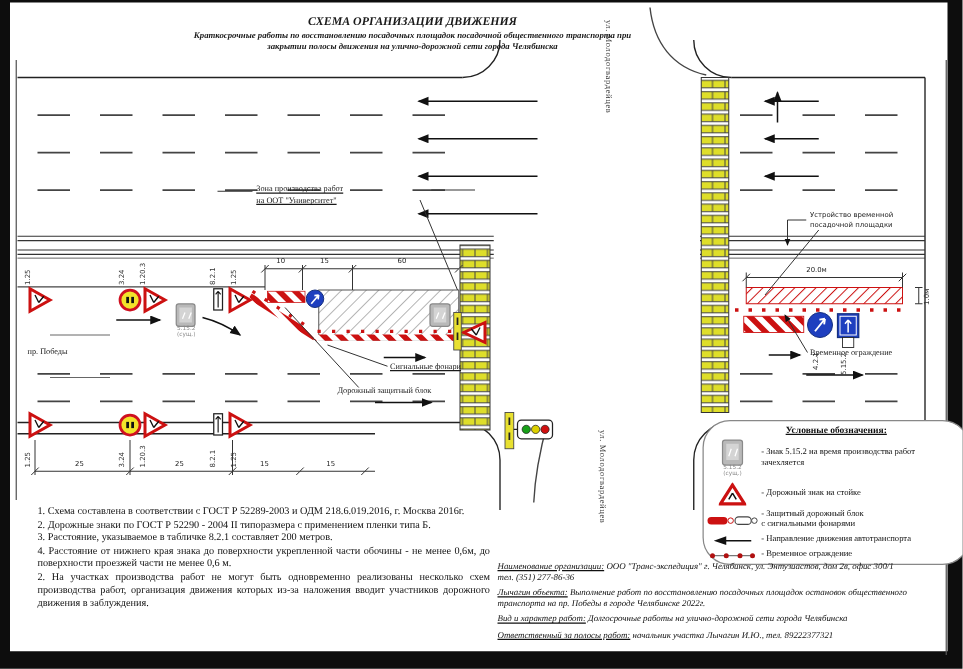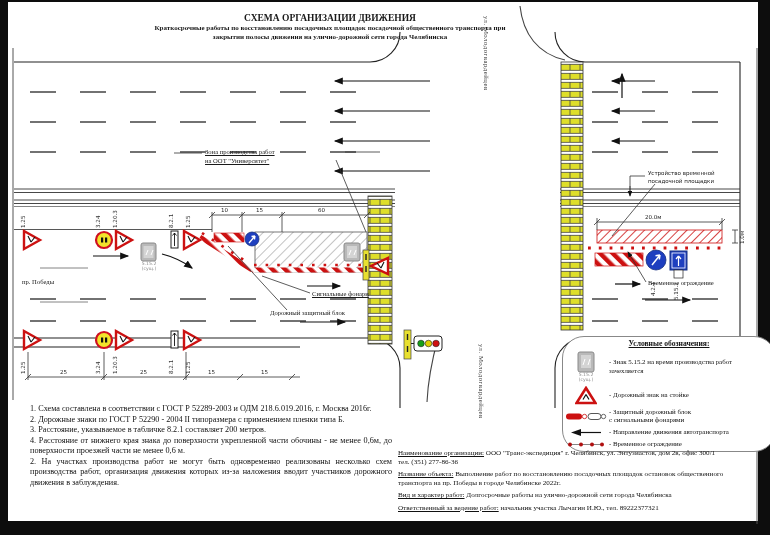--- a/index.html
+++ b/index.html
@@ -1,31 +1,31 @@
 <!DOCTYPE html>
 <html><head>
 <meta charset="utf-8">
 <style>
   html,body{margin:0;padding:0;}
   body{width:770px;height:535px;background:#0d0d0d;position:relative;overflow:hidden;
        font-family:"Liberation Serif",serif;}
   .page{position:absolute;left:8px;top:2px;width:750px;height:519px;background:#ffffff;}
   .abs{position:absolute;}
-  .t{font-family:"Liberation Serif",serif;color:#1a1a1a;}
+  .t{font-family:"Liberation Serif",serif;color:#1a1a1a;font-style:italic;}
   .title1{font-size:9.5px;font-weight:bold;text-align:center;}
   .title2{font-size:7px;font-weight:bold;text-align:center;}
   .lbl{font-size:6.6px;color:#1a1a1a;white-space:nowrap;}
   .lbl-u{text-decoration:underline;}
   .dim{font-size:6px;color:#222;white-space:nowrap;font-family:"DejaVu Sans",sans-serif;transform:scale(.92);transform-origin:left top;}
   .rot{font-size:5.6px;color:#333;white-space:nowrap;transform-origin:0 0;transform:rotate(-90deg);width:24px;font-family:"DejaVu Sans",sans-serif;}
   .vtext{writing-mode:vertical-rl;font-size:6.8px;color:#333;letter-spacing:0.5px;}
   .greylbl{font-size:4.6px;color:#8a8a8a;line-height:1.05;text-align:center;font-family:"DejaVu Sans",sans-serif;}
   .notes{font-size:8.2px;color:#111;line-height:1.28;text-align:justify;}
   .notes p{margin:0;}
-  .info{font-size:7.1px;color:#111;line-height:1.25;}
+  .info{font-size:7.1px;color:#111;line-height:1.25;font-style:italic;}
   .info .row{margin-bottom:3.5px;}
   .info .u{text-decoration:underline;}
   .legendbox{border:1px solid #888;background:#fff;}
   .legtitle{font-size:7.6px;font-weight:bold;text-decoration:underline;text-align:center;color:#111;}
   .legrow{display:flex;align-items:center;margin-top:3px;}
   .legicon{width:46px;flex:0 0 46px;display:flex;justify-content:center;align-items:center;flex-direction:column;}
   .legtxt{font-size:6.9px;color:#111;line-height:1.25;}
 </style>
 </head>
 <body>
@@ -372,24 +372,24 @@
   <p>2. На участках производства работ не могут быть одновременно реализованы несколько схем производства работ, организация движения которых из-за наложения вводит участников дорожного движения в заблуждения.</p>
 </div>
 
 <div class="abs info" style="left:398px;top:449px;width:356px;">
   <div class="row">
     <span class="u">Наименование организации:</span>
     <span>ООО "Транс-экспедиция"      г. Челябинск, ул. Энтузиастов, дом 2в, офис 300/1</span><br>
     <span>тел. (351) 277-86-36</span>
   </div>
   <div class="row">
-    <span class="u">Название объекта:</span>
+    <span class="u">Лычагин объекта:</span>
     <span>Выполнение работ по восстановлению посадочных площадок остановок общественного транспорта на пр. Победы в городе Челябинске 2022г.</span>
   </div>
   <div class="row">
     <span class="u">Вид и характер работ:</span>
     <span>Долгосрочные работы на улично-дорожной сети города Челябинска</span>
   </div>
   <div class="row">
-    <span class="u">Ответственный за ведение работ:</span>
+    <span class="u">Ответственный за полосы работ:</span>
     <span>начальник участка Лычагин И.Ю.,  тел. 89222377321</span>
   </div>
 </div>
 
 </body></html>

